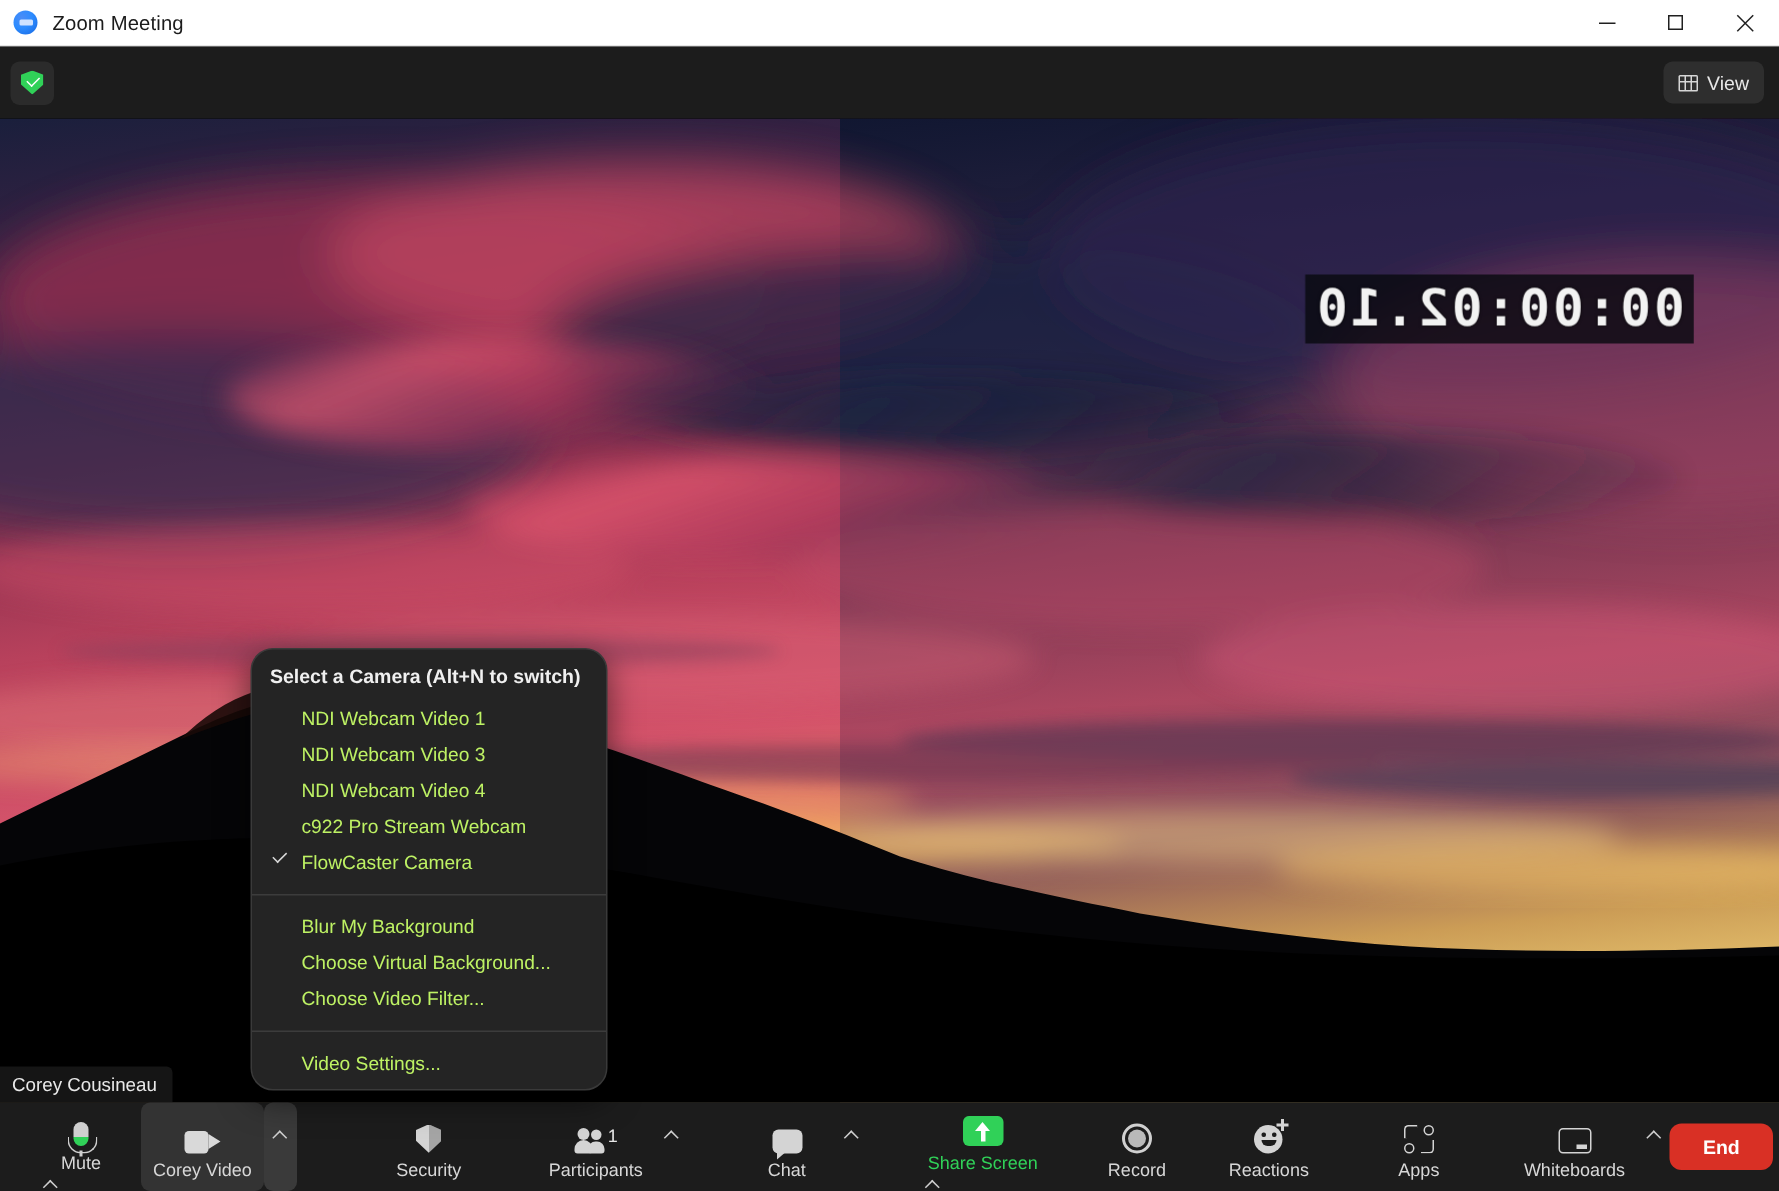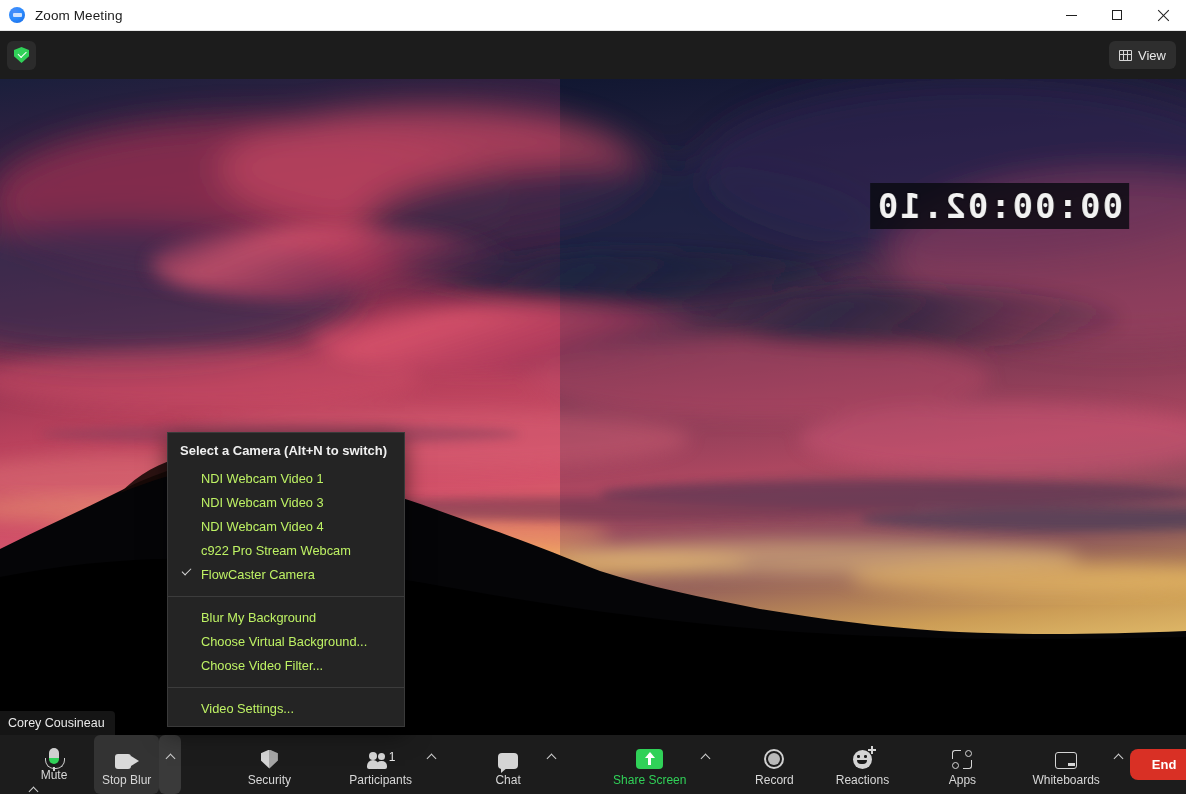--- a/index.html
+++ b/index.html
@@ -128,21 +128,21 @@
     padding: 5px 10px 5px 8px;
     border-radius: 0 4px 0 0;
   }
 
   
   .menu {
     position: absolute; left: 167px; top: 432px;
     width: 238px;
     background: #242424;
     border: 1px solid #3a3a3a;
-    border-radius: 0;
+    border-radius: 15px;
     box-shadow: 0 6px 22px rgba(0,0,0,.55);
     padding: 6px 0 0 0;
     z-index: 30;
   }
   .menu-header {
     font-size: 13px; font-weight: bold; color: #f0f0f0;
     padding: 4px 12px 9px 12px;
   }
   .menu-item {
     position: relative;
@@ -527,21 +527,21 @@
         </div>
     </div>
 
     <div class="grp" style="margin-left:8px;">
       <div class="tool active">
         <div class="ico">
             <div class="cam">
               <i></i>
             </div>
           </div>
-        <div class="lbl">Stop Blur</div>
+        <div class="lbl">Corey Video</div>
       </div>
       <div class="caret on">
           <i></i>
         </div>
     </div>
 
     <div class="tool" style="margin-left:56px;">
       <div class="ico">
           <div class="sec-shield"></div>
         </div>
@@ -571,21 +571,21 @@
         <div class="ico">
             <div class="bubble"></div>
           </div>
         <div class="lbl">Chat</div>
       </div>
       <div class="caret">
           <i></i>
         </div>
     </div>
 
-    <div class="grp" style="margin-left:43px;">
+    <div class="grp" style="margin-left:32px;flex-direction:column;">
       <div class="tool share">
         <div class="ico">
             <div class="sharebox">
               <div class="up-arrow"></div>
             </div>
           </div>
         <div class="lbl">Share Screen</div>
       </div>
       <div class="caret">
           <i></i>

